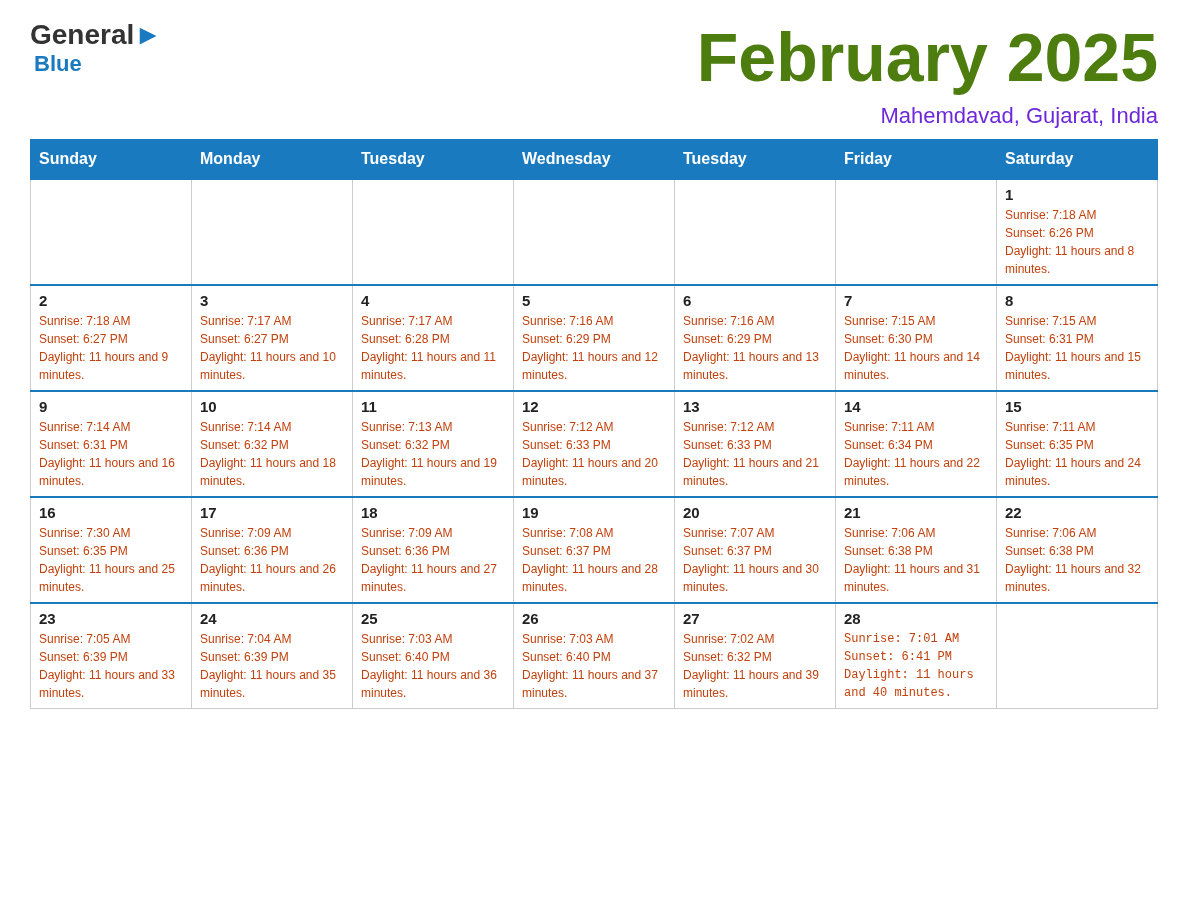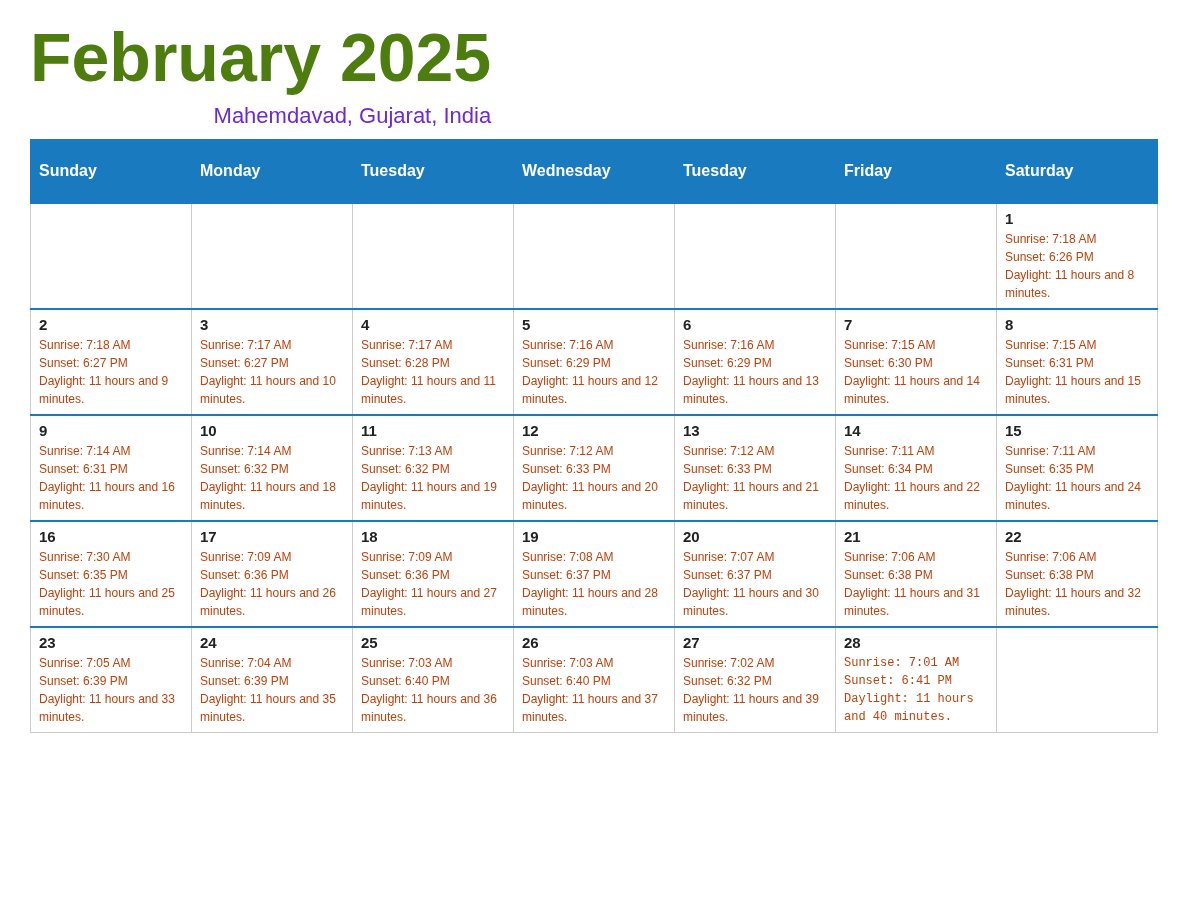--- a/index.html
+++ b/index.html
@@ -54,21 +54,21 @@
     .calendar {
       width: 100%;
       border-collapse: collapse;
       margin-top: 10px;
     }
     .calendar thead th {
       background: #1a7abf;
       color: #fff;
       font-size: 16px;
       font-weight: bold;
-      padding: 22px 8px;
+      padding: 10px 8px;
       text-align: left;
       border: 1px solid #1a7abf;
     }
     .calendar tbody td {
       vertical-align: top;
       border: 1px solid #ccc;
       padding: 6px 8px;
       width: 14.28%;
       min-height: 120px;
       font-size: 12.5px;
@@ -92,20 +92,26 @@
       background: #fff;
     }
     .logo-blue-text {
       color: #1a7abf;
     }
   </style>
 </head>
 <body>
 
 <div class="header">
+  <div class="logo">
+    <div class="logo-top">
+      General<span class="logo-blue-text">►</span>
+    </div>
+    <div class="logo-bottom">Blue</div>
+  </div>
   <div class="title-block">
     <div class="month-year">February 2025</div>
     <div class="location">Mahemdavad, Gujarat, India</div>
   </div>
 </div>
 
 <table class="calendar">
   <thead>
     <tr>
       <th>Sunday</th>

